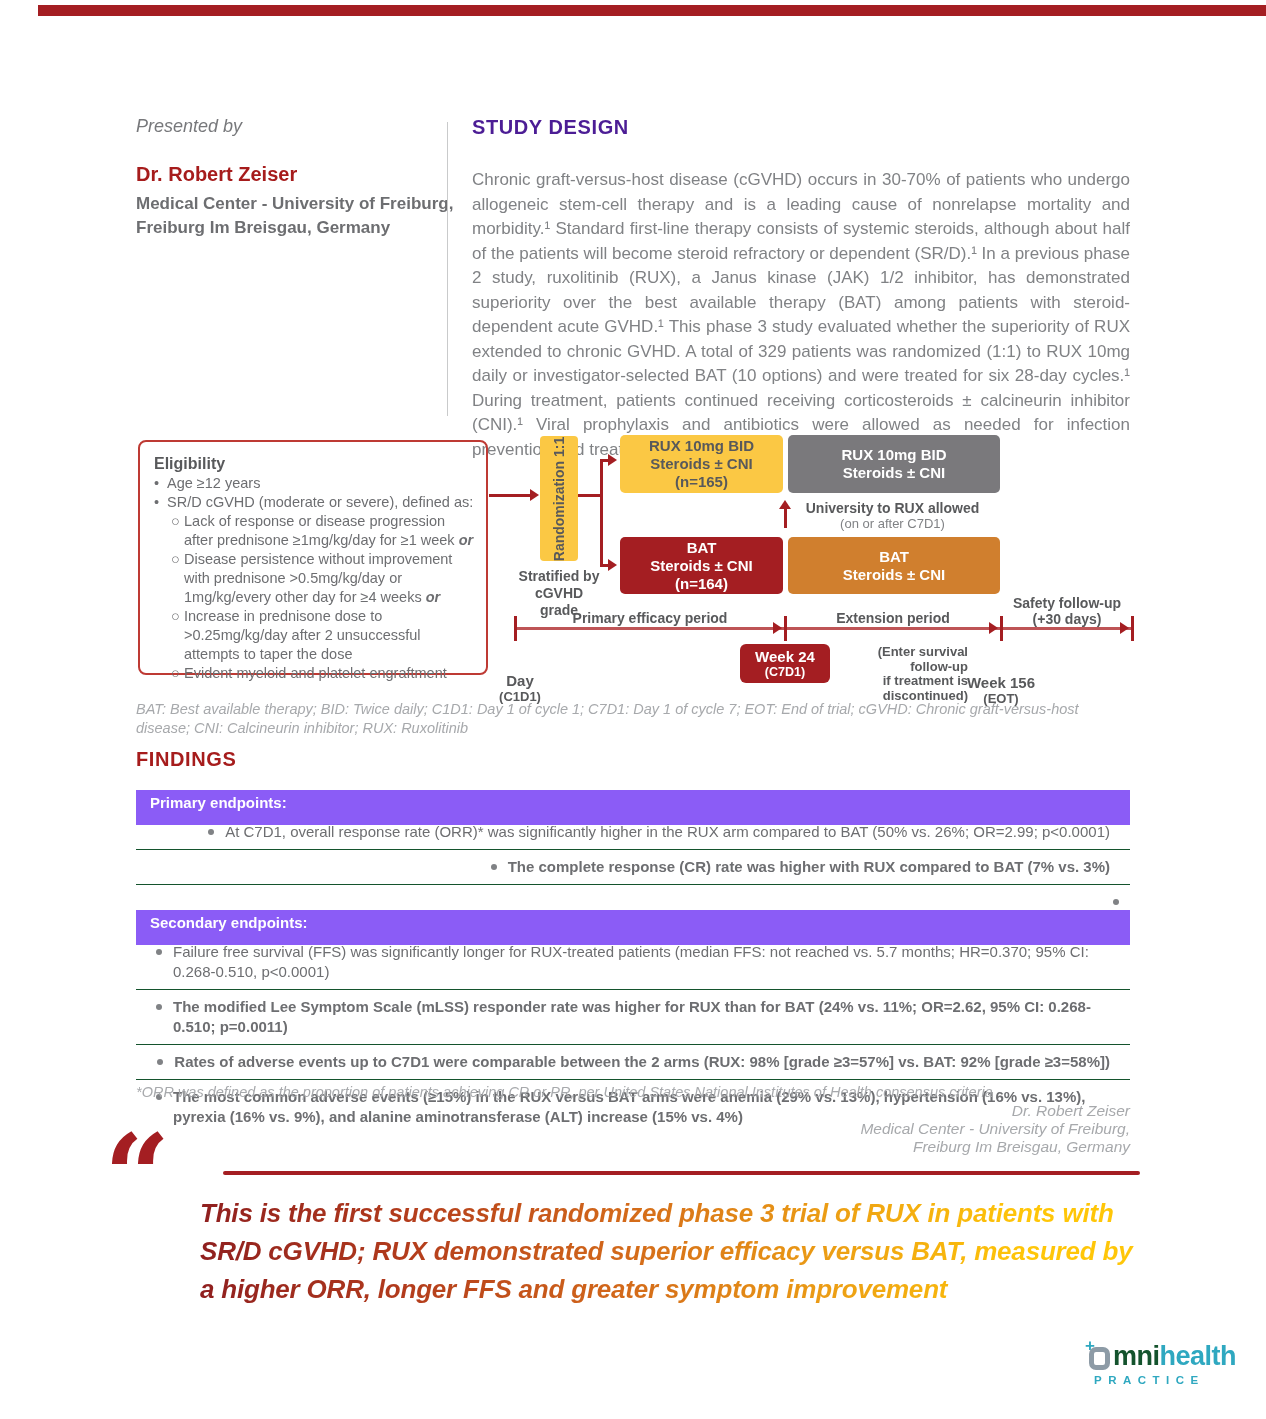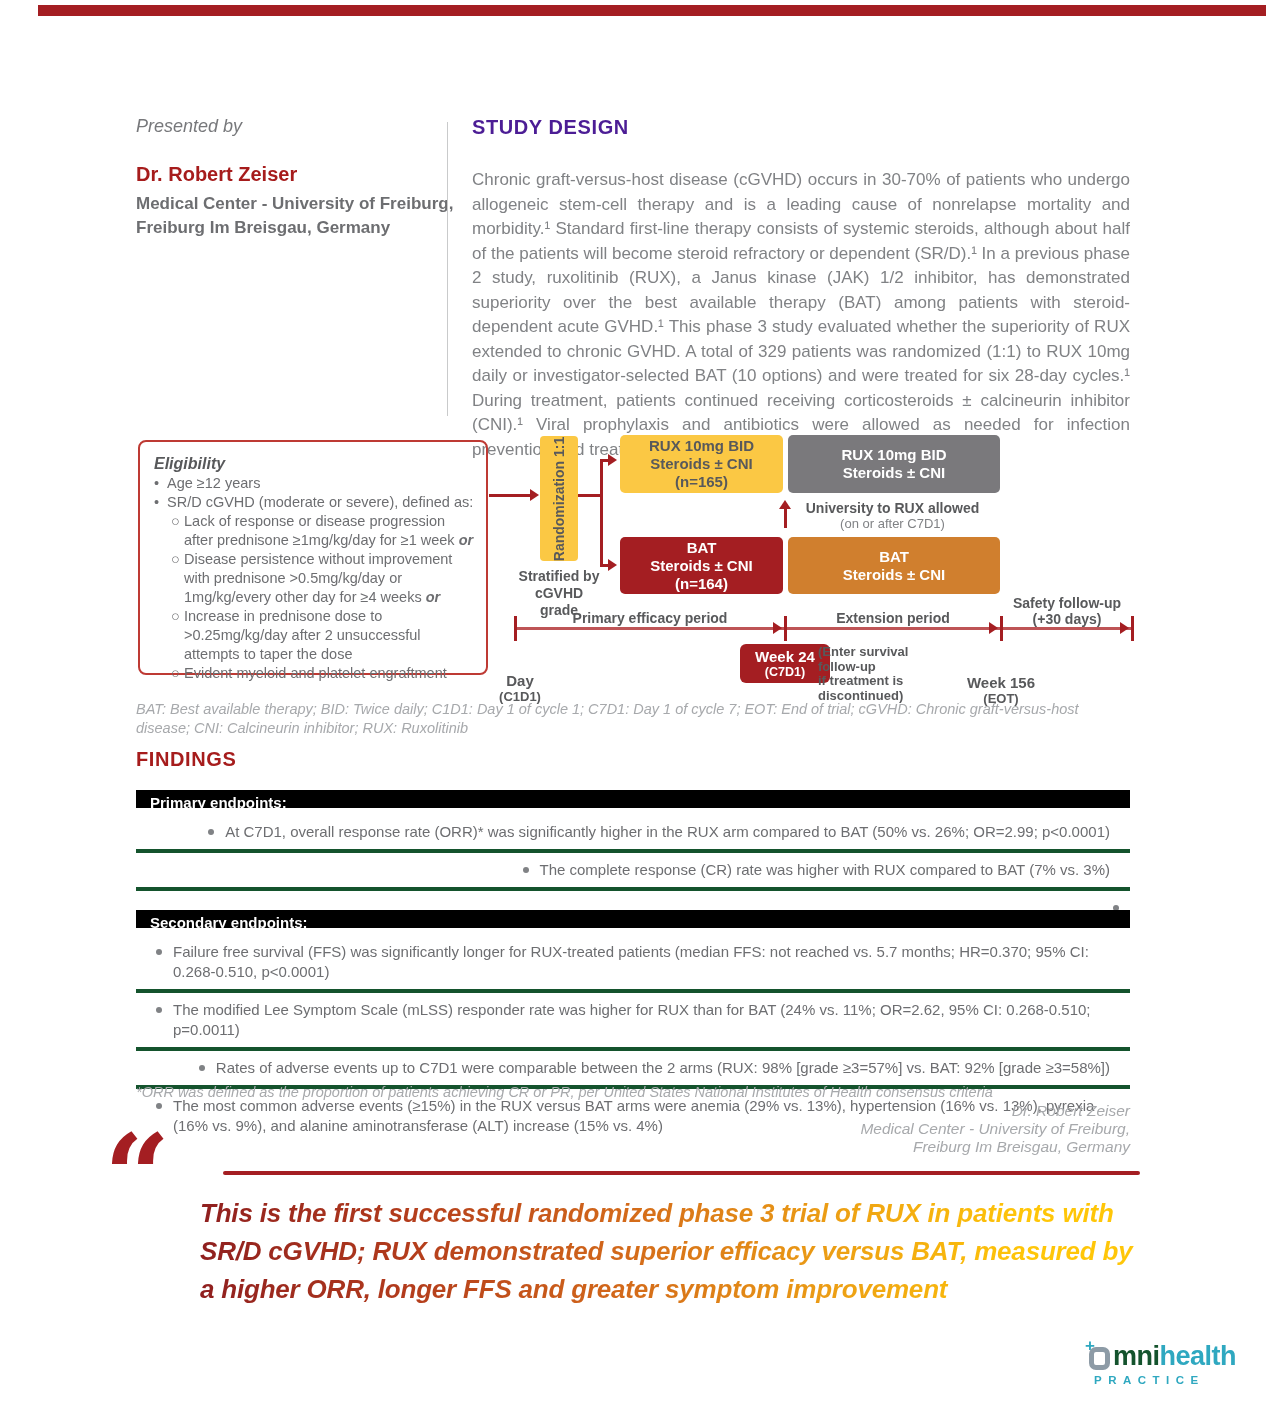--- a/index.html
+++ b/index.html
@@ -16,21 +16,21 @@
   .col-divider{position:absolute;left:447px;top:122px;width:1px;height:294px;background:#C9CACB;}
 
   
   .sd-title{position:absolute;left:472px;top:116px;font-weight:bold;font-size:20px;letter-spacing:0.6px;color:#4c1d95;}
   .sd-para{position:absolute;left:472px;top:168px;width:658px;font-size:17px;line-height:24.5px;
            color:#808285;text-align:justify;}
 
   
   .elig-box{position:absolute;left:138px;top:440px;width:350px;height:235px;border:2px solid #BE3A34;
             border-radius:8px;box-sizing:border-box;padding:12px 12px 8px 14px;}
-  .elig-title{font-weight:bold;font-size:16px;color:#58595B;line-height:20px;font-style:italic;}
+  .elig-title{font-weight:bold;font-size:16px;color:#58595B;line-height:20px;}
   .e-item{display:flex;font-size:14.5px;line-height:19px;color:#6D6E71;}
   .e-item.lvl1 .e-marker{width:13px;flex:none;}
   .e-item.lvl2{padding-left:17px;}
   .e-item.lvl2 .e-marker{width:13px;flex:none;}
   .e-or{font-style:italic;font-weight:bold;margin-left:4px;}
 
   
   .hline{position:absolute;height:2.5px;background:#A41E22;}
   .vline{position:absolute;width:2.5px;background:#A41E22;}
   .arrow-right{position:absolute;width:0;height:0;border-top:6px solid transparent;
@@ -59,33 +59,33 @@
   .tl-line{position:absolute;left:514px;top:627px;width:619px;height:2.5px;background:#BE5456;}
   .tick{position:absolute;width:2.5px;height:25px;top:616px;background:#A41E22;}
   .tl-label{position:absolute;font-weight:bold;font-size:14px;color:#58595B;text-align:center;line-height:16px;}
   .below-label{position:absolute;text-align:center;font-weight:bold;color:#58595B;margin-top:24px;}
   .below-label .b1{font-size:15px;line-height:17px;}
   .below-label .b2{font-size:13px;line-height:15px;}
   .wk24{position:absolute;left:740px;top:644px;width:90px;height:39px;background:#A41E22;border-radius:6px;
         color:#fff;text-align:center;display:flex;flex-direction:column;justify-content:center;}
   .wk24 .b1{font-weight:bold;font-size:15px;line-height:16px;}
   .wk24 .b2{font-weight:bold;font-size:12.5px;line-height:14px;}
-  .survival{position:absolute;left:818px;top:645px;width:150px;text-align:left;font-weight:bold;
+  .survival{position:absolute;left:818px;top:645px;width:150px;text-align:right;font-weight:bold;
             font-size:13px;line-height:14.5px;color:#58595B;}
 
   
   .abbrev{position:absolute;left:136px;top:700px;width:994px;font-style:italic;font-size:14.5px;
           line-height:19px;color:#A7A9AC;}
   .findings-title{position:absolute;left:136px;top:748px;font-weight:bold;font-size:20px;
                   letter-spacing:0.6px;color:#A61C1C;}
-  .ep-bar{position:absolute;left:136px;width:994px;height:18px;background:#000000;color:#ffffff;
+  .ep-bar{position:absolute;left:136px;width:994px;height:35px;background:#8b5cf6;color:#ffffff;
           font-weight:bold;font-size:15px;line-height:25px;padding-left:14px;box-sizing:border-box;}
   .ep-rows{position:absolute;left:136px;width:994px;}
   .f-row{display:flex;padding:7px 0;justify-content:flex-end;}
-  .f-row + .f-row{border-top:4px solid #14532d;}
+  .f-row + .f-row{border-top:1px solid #14532d;font-weight:bold;}
   .dot{flex:none;width:6px;height:6px;border-radius:50%;background:#808285;margin:7px 11px 0 20px;}
   .f-text{font-size:15px;line-height:20px;color:#6D6E71;padding-right:20px;}
 
   .orr-note{position:absolute;left:136px;top:1084px;width:960px;font-style:italic;font-size:14.5px;color:#A7A9AC;}
   .attribution{position:absolute;left:530px;top:1102px;width:600px;text-align:right;font-style:italic;
                font-size:15.5px;line-height:18px;color:#A7A9AC;}
 
   
   .quote-mark{position:absolute;left:104px;top:1118px;font-family:"DejaVu Serif",serif;font-weight:bold;
               font-size:115px;line-height:1;color:#A41E22;}

